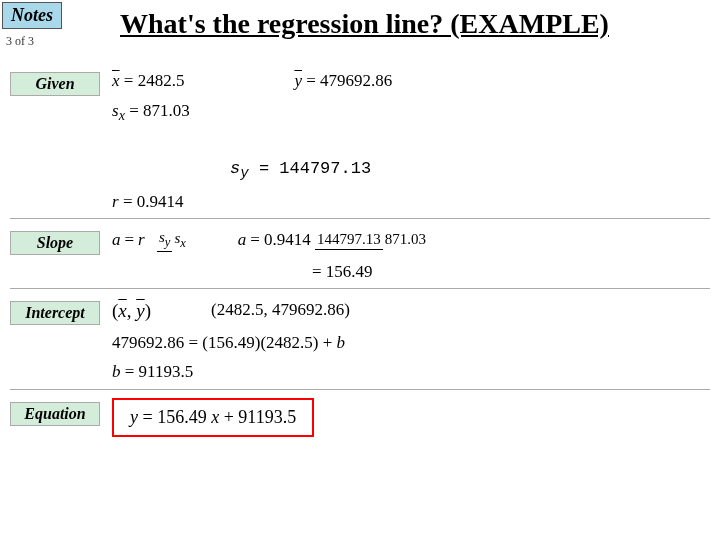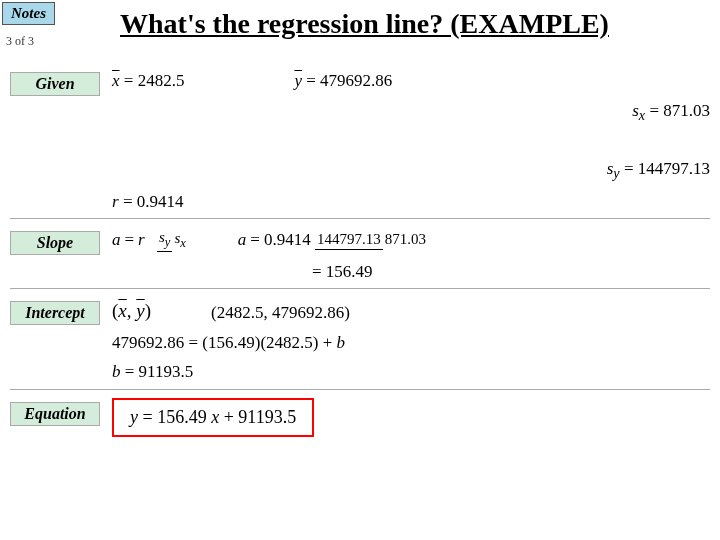--- a/index.html
+++ b/index.html
@@ -14,21 +14,21 @@
     }
 
     
     .notes-tab {
       position: absolute;
       top: 2px;
       left: 2px;
       background: #a8d8ea;
       border: 1px solid #555;
       padding: 2px 8px;
-      font-size: 15px;
+      font-size: 18px;
       font-style: italic;
       font-weight: bold;
       color: #000;
     }
 
     .slide-counter {
       position: absolute;
       top: 34px;
       left: 6px;
       font-size: 12px;
@@ -86,21 +86,21 @@
       flex: 1;
       padding-left: 12px;
       font-size: 17px;
       color: #000;
       line-height: 1.5;
     }
 
     
     .math-row {
       display: flex;
-      align-items: flex-end;
+      align-items: flex-start;
       gap: 30px;
       flex-wrap: wrap;
     }
 
     .math-block {
       display: inline-block;
     }
 
     
     .frac {
@@ -163,21 +163,21 @@
           <span> = 479692.86</span>
         </div>
       </div>
       <div class="math-row" style="margin-top:4px;flex-direction:column;">
 
         <div class="math-block">
           <span class="italic">s<sub>x</sub></span>
           <span> = 871.03</span>
         </div>
 
-        <div class="math-block" style="margin-left:80px;">
+        <div class="math-block" style="margin-left:118px;font-family:Liberation Mono, monospace;">
           <span class="italic">s<sub>y</sub></span>
           <span> = 144797.13</span>
         </div>
       </div>
       <div style="margin-top:4px;">
         <span class="italic">r</span>
         <span> = 0.9414</span>
       </div>
     </div>
   </div>

